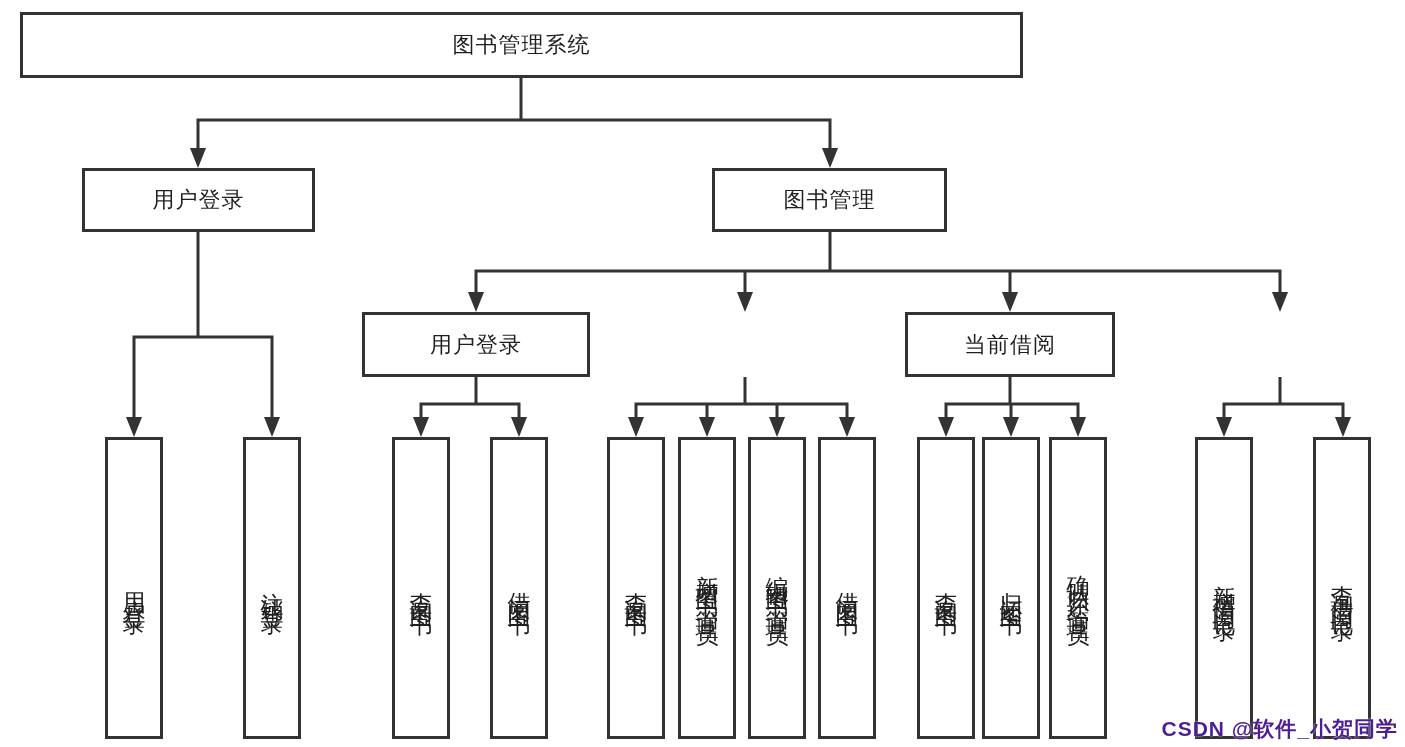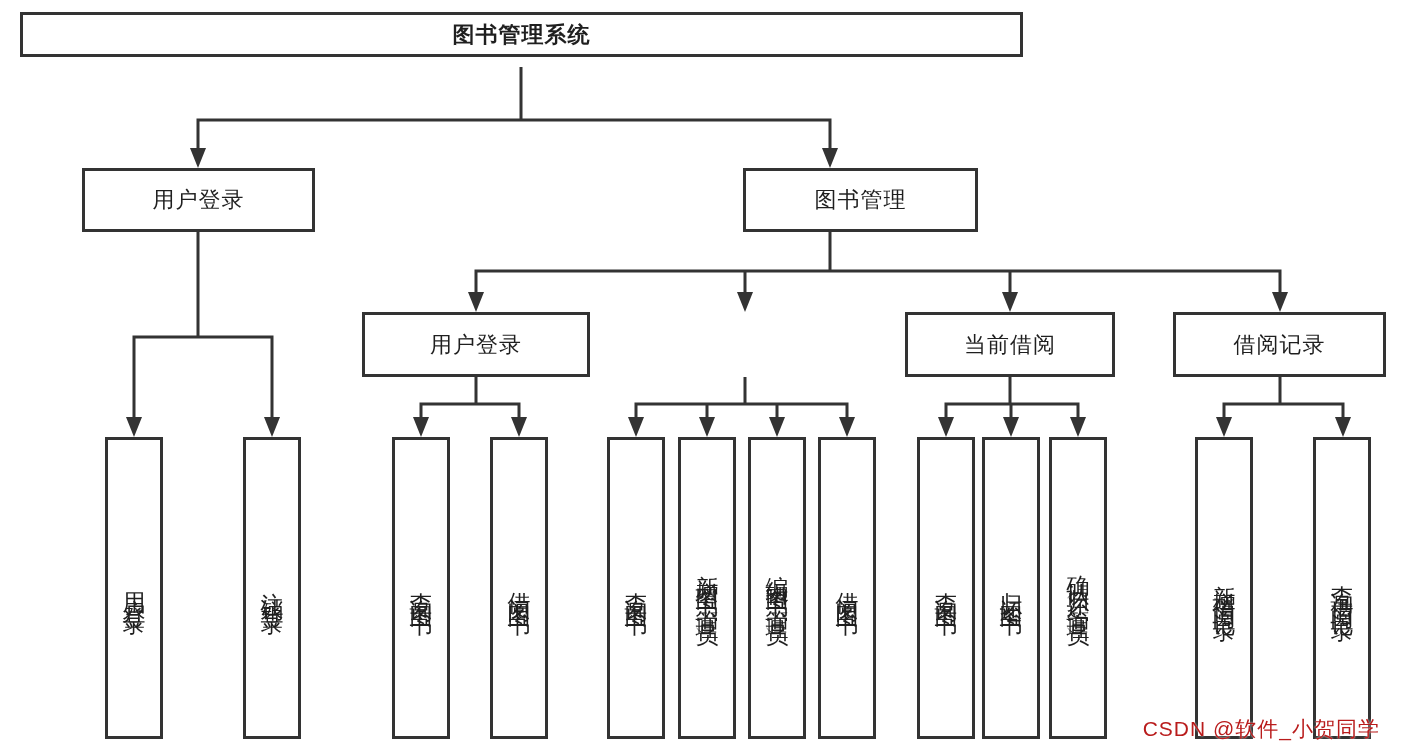--- a/index.html
+++ b/index.html
@@ -34,28 +34,29 @@
   .leaf .v-label {
     writing-mode: vertical-rl;
     text-orientation: mixed;
     font-size: 23px;
     letter-spacing: 7px;
     line-height: 1;
     white-space: nowrap;
   }
   .watermark {
     position: absolute;
-    right: 25px;
+    right: 7px;
     bottom: 4px;
     font-size: 21px;
-    color: #b91c1c;
+    color: #4c1d95;
     letter-spacing: 1px;
     text-shadow: 0 0 2px #ffffff;
     z-index: 10;
     white-space: nowrap;
+    font-weight: bold;
   }
 </style>
 </head>
 <body>
 
 <div class="canvas">
 
   <svg class="connectors" viewBox="0 0 1405 747" aria-hidden="true">
     <g stroke="#333333" stroke-width="3" fill="none">
 
@@ -92,39 +93,36 @@
       <polygon points="769,417 785,417 777,437"></polygon>
       <polygon points="839,417 855,417 847,437"></polygon>
       <polygon points="938,417 954,417 946,437"></polygon>
       <polygon points="1003,417 1019,417 1011,437"></polygon>
       <polygon points="1070,417 1086,417 1078,437"></polygon>
       <polygon points="1216,417 1232,417 1224,437"></polygon>
       <polygon points="1335,417 1351,417 1343,437"></polygon>
     </g>
   </svg>
 
-  <div class="node" style="left:20px; top:12px; width:1003px; height:45px;font-weight:bold;">
+  <div class="node" style="left:20px; top:12px; width:1003px; height:66px;">
     <span class="h-label">图书管理系统</span>
   </div>
 
   <div class="node" style="left:82px; top:168px; width:233px; height:64px;">
     <span class="h-label">用户登录</span>
   </div>
-  <div class="node" style="left:743px; top:168px; width:235px; height:64px;align-items:center;">
+  <div class="node" style="left:712px; top:168px; width:235px; height:64px;align-items:center;">
     <span class="h-label">图书管理</span>
   </div>
 
   <div class="node" style="left:362px; top:312px; width:228px; height:65px;">
     <span class="h-label">用户登录</span>
   </div>
   <div class="node" style="left:905px; top:312px; width:210px; height:65px;text-align:center;">
     <span class="h-label">当前借阅</span>
-  </div>
-  <div class="node" style="left:1173px; top:312px; width:213px; height:65px;">
-    <span class="h-label">借阅记录</span>
   </div>
 
   <div class="node leaf" style="left:105px; top:437px; width:58px; height:302px;">
     <span class="v-label">用户登录</span>
   </div>
   <div class="node leaf" style="left:243px; top:437px; width:58px; height:302px;">
     <span class="v-label">注销登录</span>
   </div>
 
   <div class="node leaf" style="left:392px; top:437px; width:58px; height:302px;">

